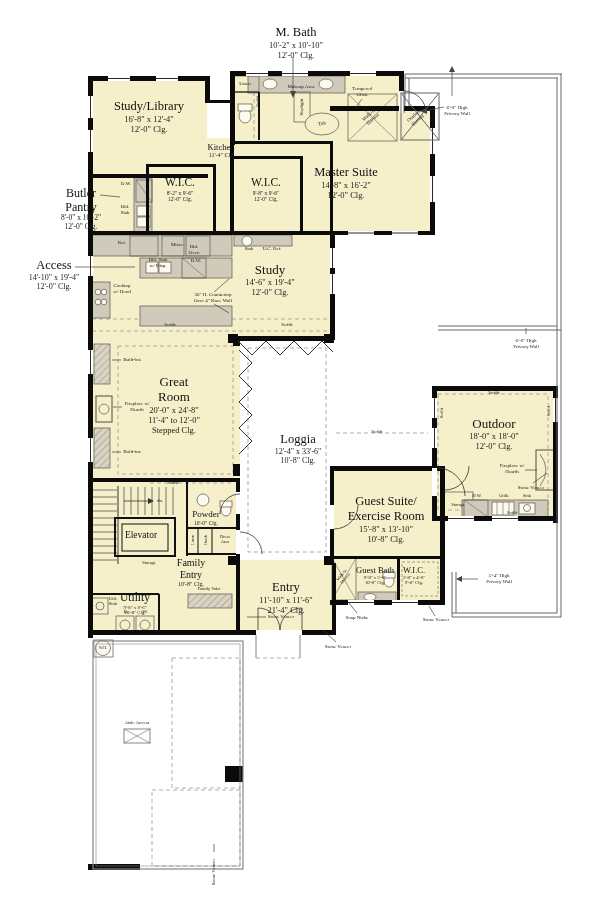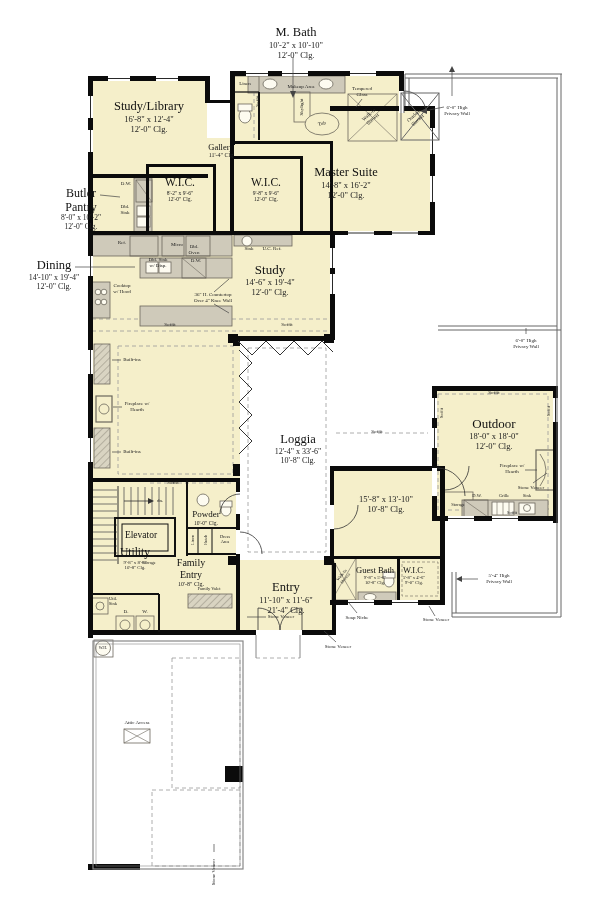--- a/index.html
+++ b/index.html
@@ -360,59 +360,68 @@
   <div class="rd" style="font-size:8.5px">16'-8" x 12'-4"</div>
   <div class="rd" style="font-size:8.5px">12'-0" Clg.</div>
 </div>
 <div class="rl" style="left:81px;top:186px">
   <div class="rn" style="font-size:12px">Butler
 Pantry</div>
   <div class="rd" style="font-size:7.5px">8'-0" x 10'-2"</div>
   <div class="rd" style="font-size:7.5px">12'-0" Clg.</div>
 </div>
 <div class="rl" style="left:221px;top:142px">
-  <div class="rn" style="font-size:8.5px">Gallery</div>
+  <div class="rn" style="font-size:8.5px">Kitchen</div>
   <div class="rd" style="font-size:6px">11'-4" Clg</div>
 </div>
 <div class="rl" style="left:180px;top:176px">
   <div class="rn" style="font-size:11.5px">W.I.C.</div>
   <div class="rd" style="font-size:5.5px">8'-2" x 9'-6"</div>
   <div class="rd" style="font-size:5.5px">12'-0" Clg.</div>
 </div>
 <div class="rl" style="left:266px;top:176px">
   <div class="rn" style="font-size:11.5px">W.I.C.</div>
   <div class="rd" style="font-size:5.5px">9'-8" x 9'-6"</div>
   <div class="rd" style="font-size:5.5px">12'-0" Clg.</div>
 </div>
 <div class="rl" style="left:346px;top:165px">
   <div class="rn" style="font-size:12.5px">Master  Suite</div>
   <div class="rd" style="font-size:8.5px">14'-8" x 16'-2"</div>
   <div class="rd" style="font-size:8.5px">12'-0" Clg.</div>
 </div>
 <div class="rl" style="left:54px;top:258px">
-  <div class="rn" style="font-size:12.5px">Dining</div>
+  <div class="rn" style="font-size:12.5px">Access</div>
   <div class="rd" style="font-size:8px">14'-10" x 19'-4"</div>
   <div class="rd" style="font-size:8px">12'-0" Clg.</div>
 </div>
 <div class="rl" style="left:270px;top:262px">
   <div class="rn" style="font-size:13px">Study</div>
   <div class="rd" style="font-size:8.5px">14'-6" x 19'-4"</div>
   <div class="rd" style="font-size:8.5px">12'-0" Clg.</div>
 </div>
+<div class="rl" style="left:174px;top:374px">
+  <div class="rn" style="font-size:13px">Great
+Room</div>
+  <div class="rd" style="font-size:8.5px">20'-0" x 24'-8"</div>
+  <div class="rd" style="font-size:8.5px">11'-4" to 12'-0"
+Stepped Clg.</div>
+</div>
 <div class="rl" style="left:298px;top:432px">
   <div class="rn" style="font-size:12.5px">Loggia</div>
   <div class="rd" style="font-size:8px">12'-4" x 33'-6"</div>
   <div class="rd" style="font-size:8px">10'-8" Clg.</div>
 </div>
 <div class="rl" style="left:494px;top:416px">
   <div class="rn" style="font-size:13px">Outdoor</div>
   <div class="rd" style="font-size:8.5px">18'-0" x 18'-0"</div>
   <div class="rd" style="font-size:8.5px">12'-0" Clg.</div>
 </div>
 <div class="rl" style="left:386px;top:494px">
+  <div class="rn" style="font-size:12.5px">Guest Suite/
+Exercise Room</div>
   <div class="rd" style="font-size:8.5px">15'-8" x 13'-10"</div>
   <div class="rd" style="font-size:8.5px">10'-8"  Clg.</div>
 </div>
 <div class="rl" style="left:375px;top:565px">
   <div class="rn" style="font-size:8.5px">Guest Bath</div>
   <div class="rd" style="font-size:4.6px">9'-8" x 5'-6"</div>
   <div class="rd" style="font-size:4.6px">10'-8" Clg.</div>
 </div>
 <div class="rl" style="left:414px;top:565px">
   <div class="rn" style="font-size:8.5px">W.I.C.</div>
@@ -424,21 +433,21 @@
   <div class="rd" style="font-size:5.5px">10'-0" Clg.</div>
 </div>
 <div class="rl" style="left:141px;top:530px">
   <div class="rn" style="font-size:9.5px">Elevator</div>
 </div>
 <div class="rl" style="left:191px;top:557px">
   <div class="rn" style="font-size:10px">Family
 Entry</div>
   <div class="rd" style="font-size:6px">10'-8" Clg.</div>
 </div>
-<div class="rl" style="left:135px;top:546px">
+<div class="rl" style="left:135px;top:591px">
   <div class="rn" style="font-size:11.5px">Utility</div>
   <div class="rd" style="font-size:4.8px">9'-8" x 8'-6"</div>
   <div class="rd" style="font-size:4.8px">10'-8" Clg.</div>
 </div>
 <div class="rl" style="left:286px;top:580px">
   <div class="rn" style="font-size:12.5px">Entry</div>
   <div class="rd" style="font-size:8.5px">11'-10" x 11'-6"</div>
   <div class="rd" style="font-size:8.5px">21'-4" Clg.</div>
 </div>
 

